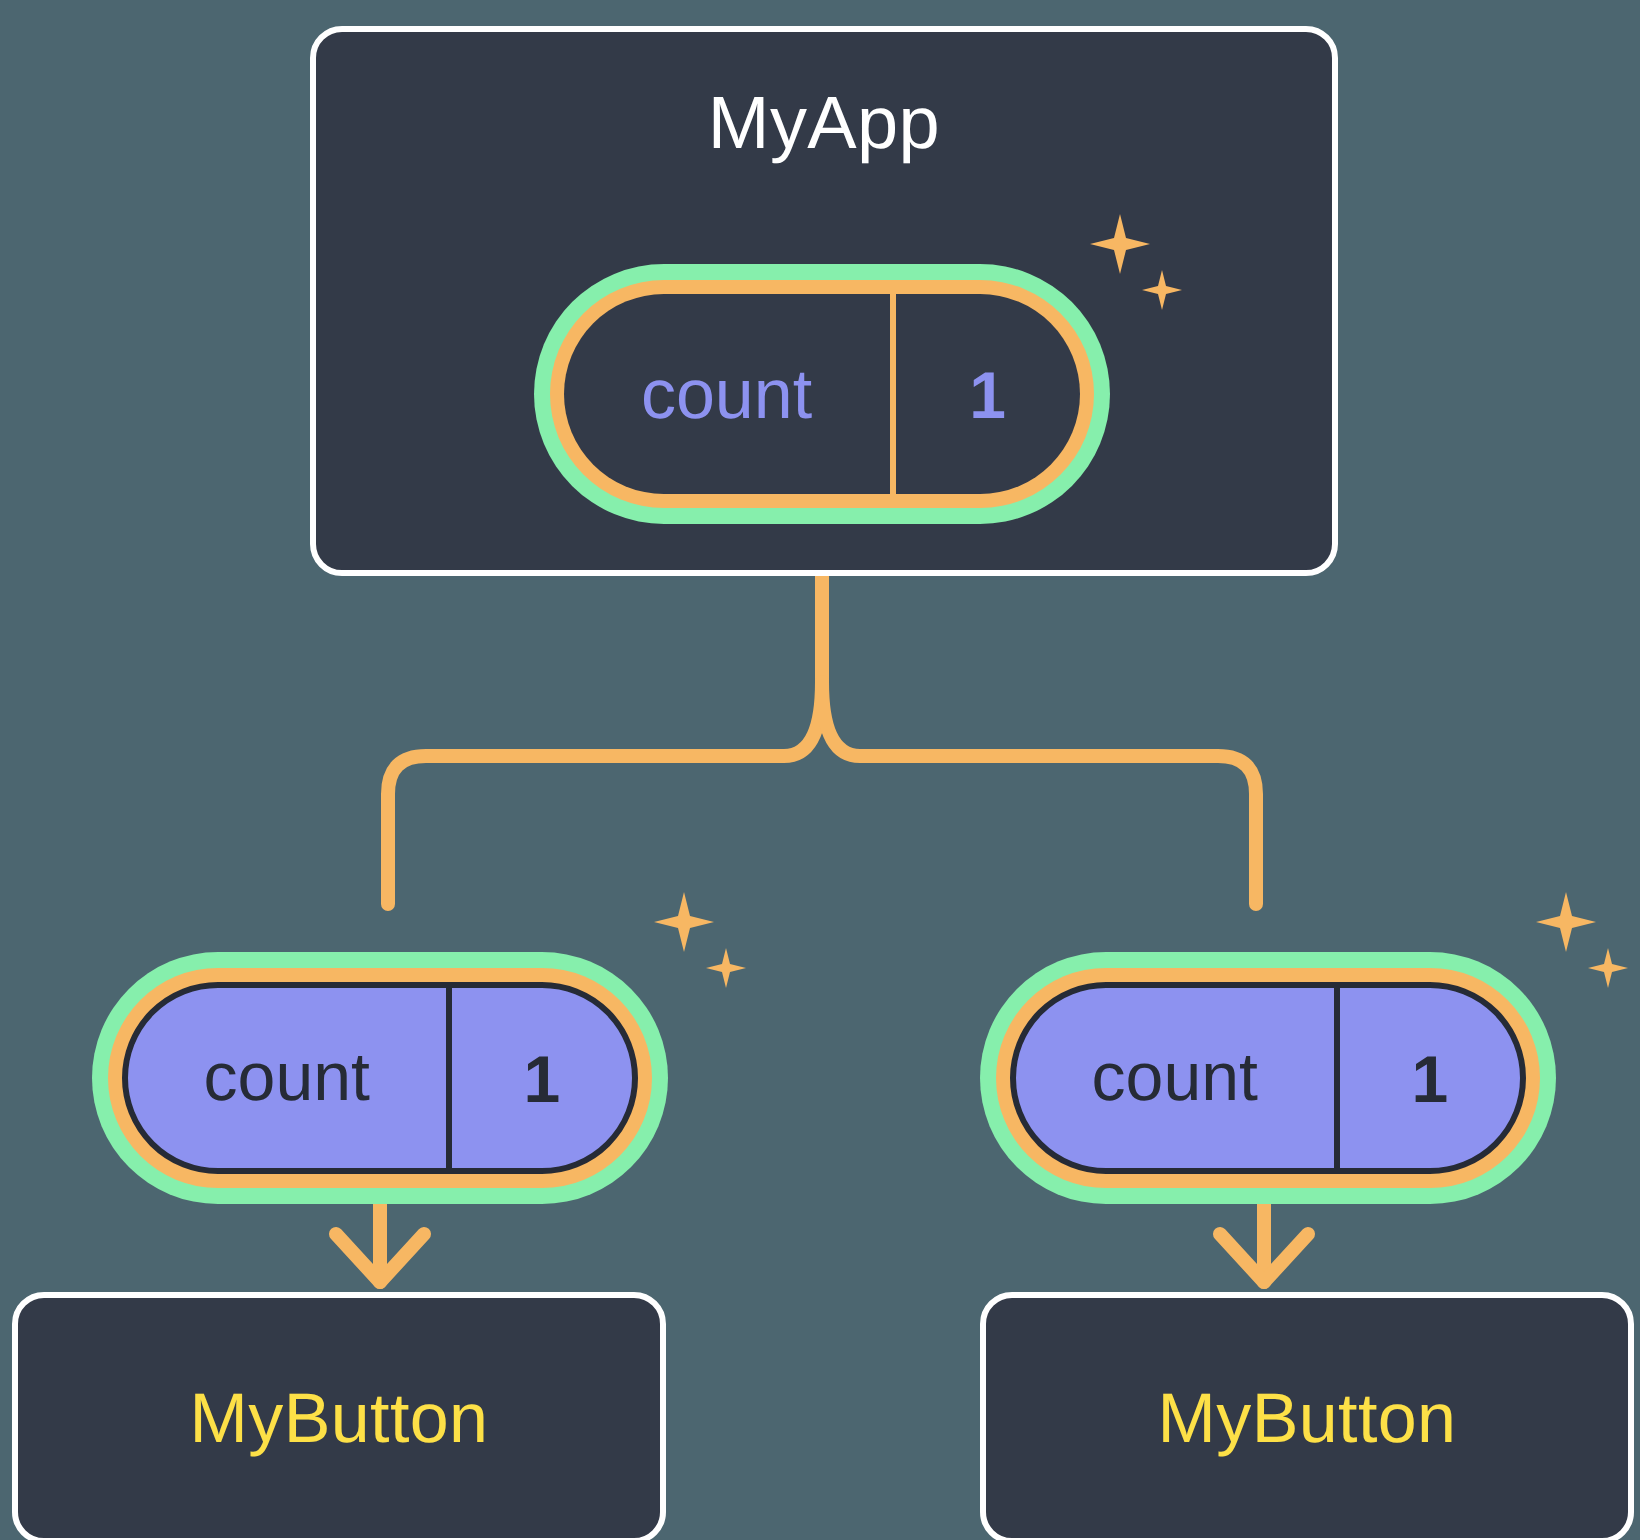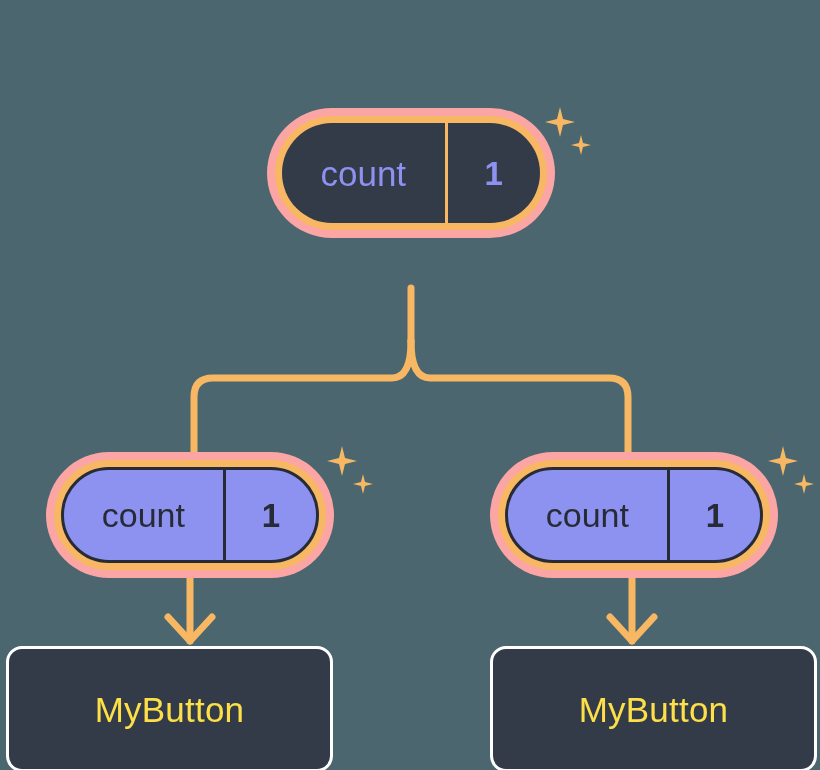--- a/index.html
+++ b/index.html
@@ -65,23 +65,24 @@
     font-weight: 400;
     letter-spacing: 0.2px;
     line-height: 1;
   }
 
   
   .pill {
     position: absolute;
     box-sizing: border-box;
     border-radius: 999px;
-    background: #fca5a5;          
+    background: #86efac;          
     padding: 8px;
     display: block;
+    margin-top: 24px;
   }
   .pill-mid {
     box-sizing: border-box;
     width: 100%;
     height: 100%;
     border-radius: 999px;
     background: #f7b763;          
     padding: 7px;
   }
   .pill-inner {
@@ -171,20 +172,23 @@
 
     <path d="M 411 341 Q 411 378 430 378 L 609 378 Q 628 378 628 397 L 628 452" fill="none" stroke="#f7b763" stroke-width="7" stroke-linecap="round"></path>
 
     <path d="M 190 578 L 190 641" fill="none" stroke="#f7b763" stroke-width="7" stroke-linecap="round"></path>
     <path d="M 168 617 L 190 641 L 212 617" fill="none" stroke="#f7b763" stroke-width="7" stroke-linecap="round" stroke-linejoin="round"></path>
 
     <path d="M 632 578 L 632 641" fill="none" stroke="#f7b763" stroke-width="7" stroke-linecap="round"></path>
     <path d="M 610 617 L 632 641 L 654 617" fill="none" stroke="#f7b763" stroke-width="7" stroke-linecap="round" stroke-linejoin="round"></path>
   </svg>
 
+  <div class="comp-box root">
+    <div class="comp-title">MyApp</div>
+  </div>
 
   <div class="pill root-pill">
     <div class="pill-mid">
       <div class="pill-inner">
         <div class="pill-cell pill-name">count</div>
         <div class="pill-cell pill-val">1</div>
       </div>
     </div>
   </div>
 

